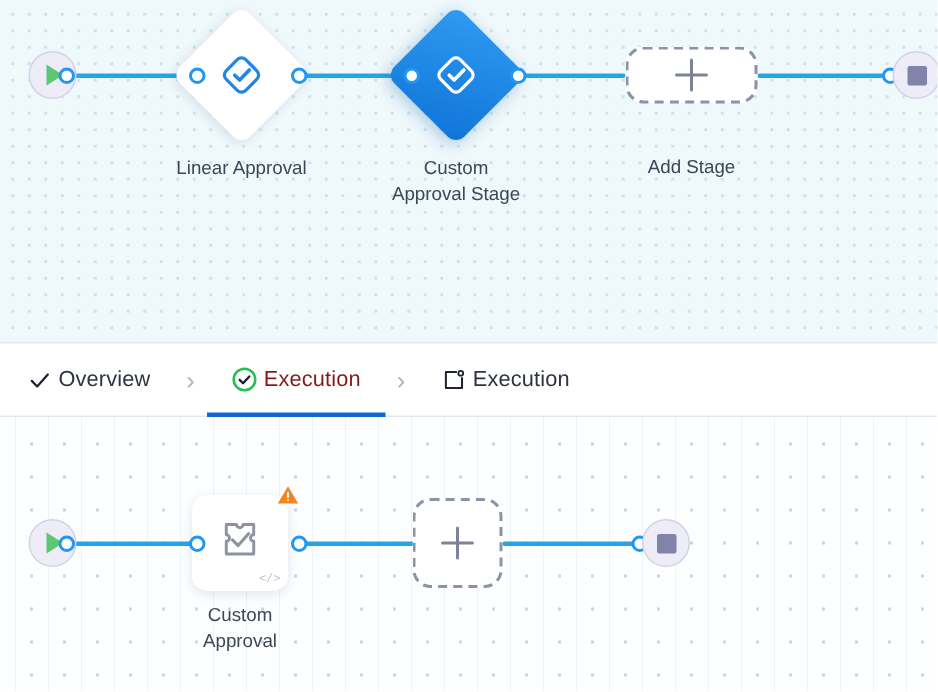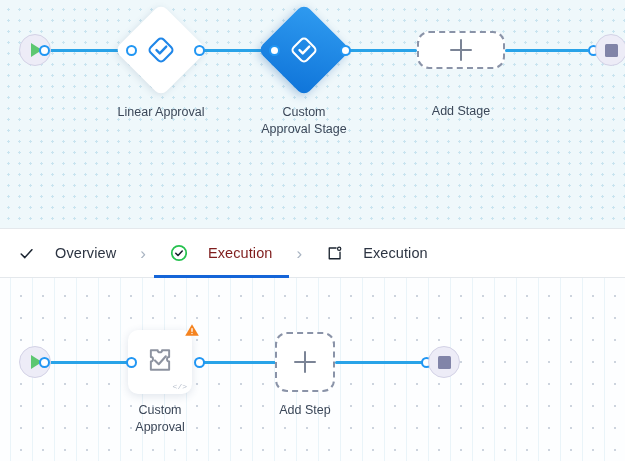--- a/index.html
+++ b/index.html
@@ -40,21 +40,21 @@
     border-bottom: 1px solid #e4e8ec;
     display: flex;
     align-items: center;
     padding-left: 16px;
     box-sizing: border-box;
   }
   .tab {
     display: flex;
     align-items: center;
     height: 49px;
-    gap: 20px;
+    gap: 4px;
     cursor: pointer;
     position: relative;
     padding: 0 2px;
     justify-content: flex-end;
   }
   .tab-label {
     font-size: 14.5px;
     color: #2c3442;
     letter-spacing: .1px;
     white-space: nowrap;
@@ -328,19 +328,18 @@
   <div class="port" style="left:194px; top:79px;"></div>
   <div class="node-caption" style="left:110px; top:124px; width:100px;">Custom
 Approval</div>
 
   <div class="add-node" style="left:275px; top:54px; width:60px; height:60px;">
     <span style="position:relative;width:22px;height:22px;display:block;">
       <i class="plus-h" style="left:0; top:9.7px;"></i>
       <i class="plus-v" style="left:9.7px; top:0;"></i>
     </span>
   </div>
-  <div class="node-caption" style="left:255px; top:124px; width:100px;">Add Step</div>
 
   <div class="port" style="left:421px; top:79px;"></div>
   <div class="terminal" style="left:428px; top:68px;">
     <div class="stop-sq"></div>
   </div>
 </div>
 
 </body></html>

